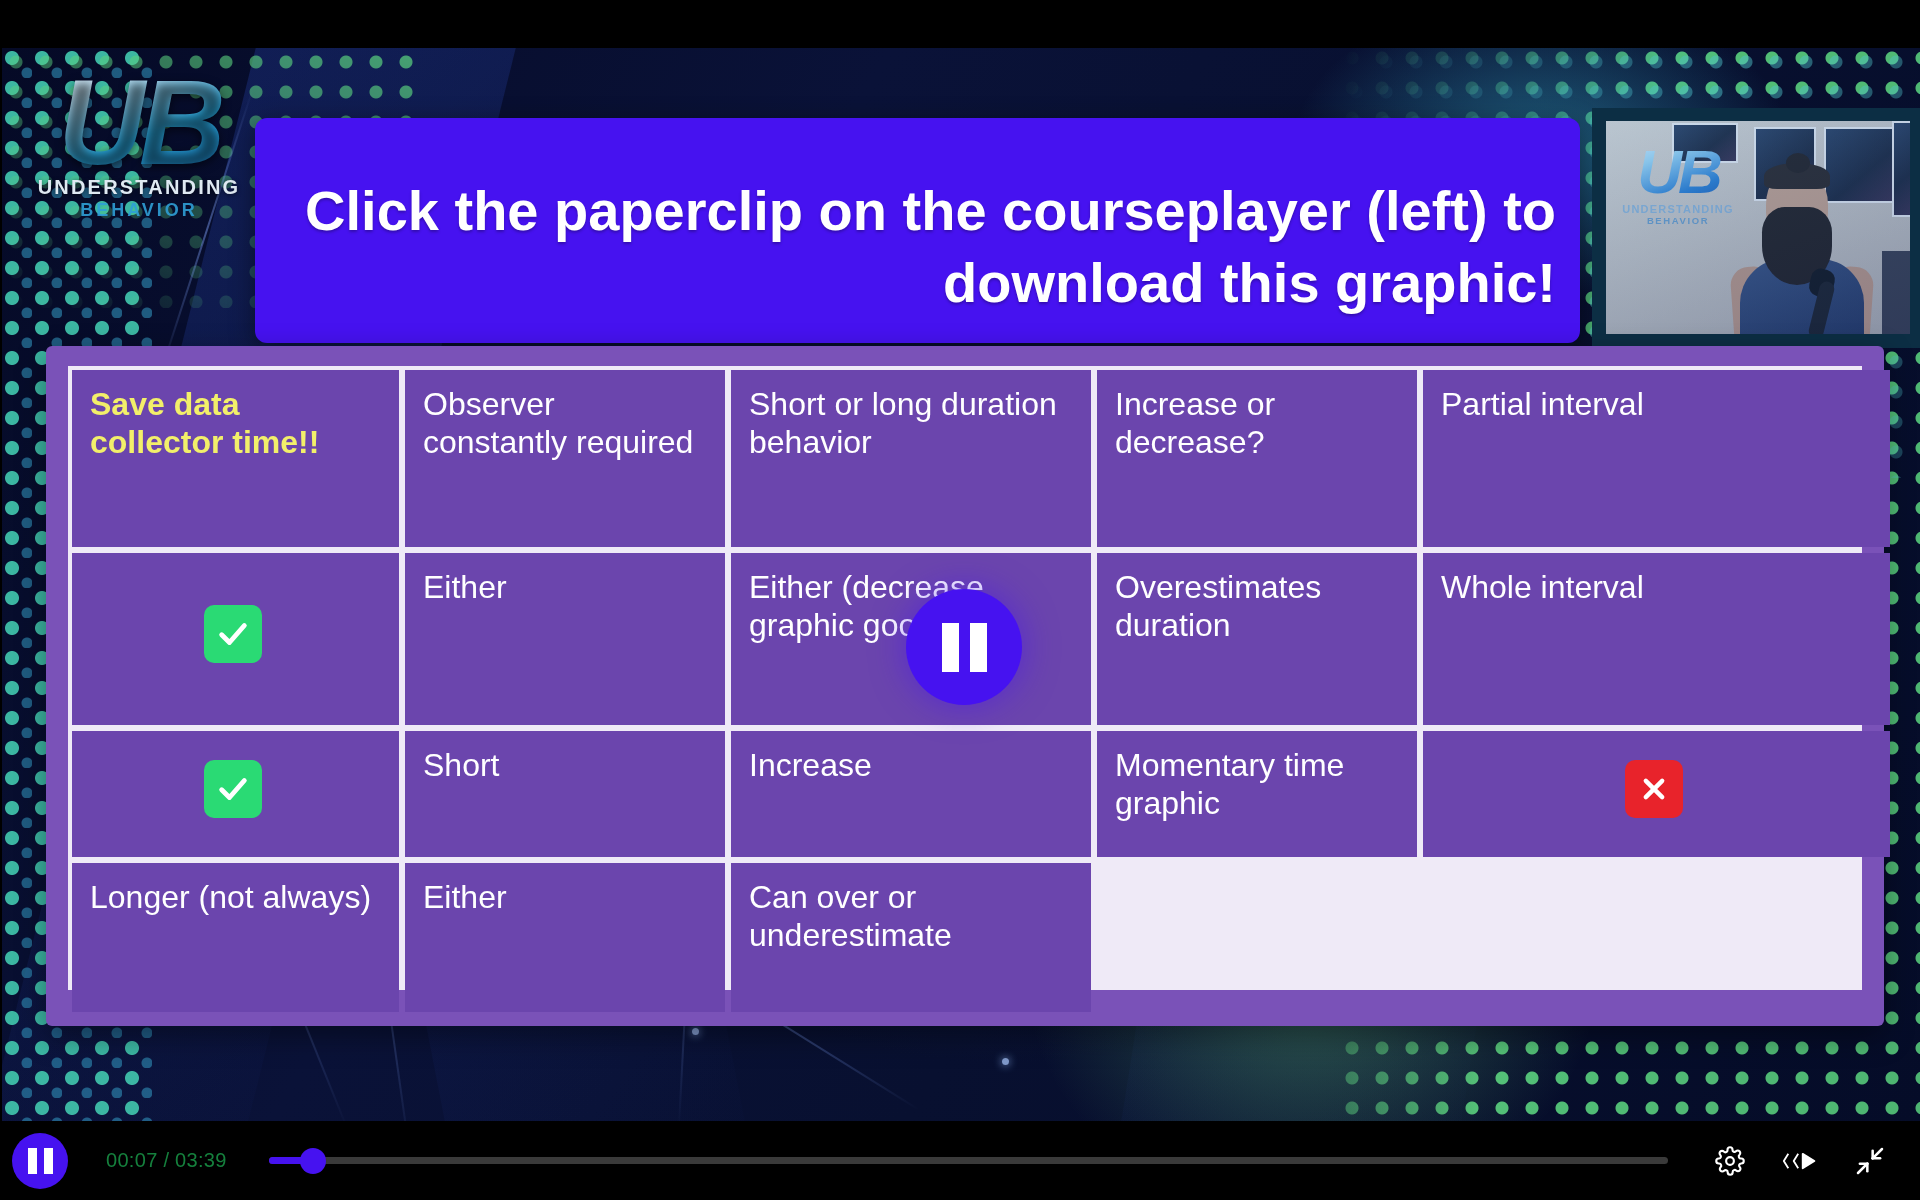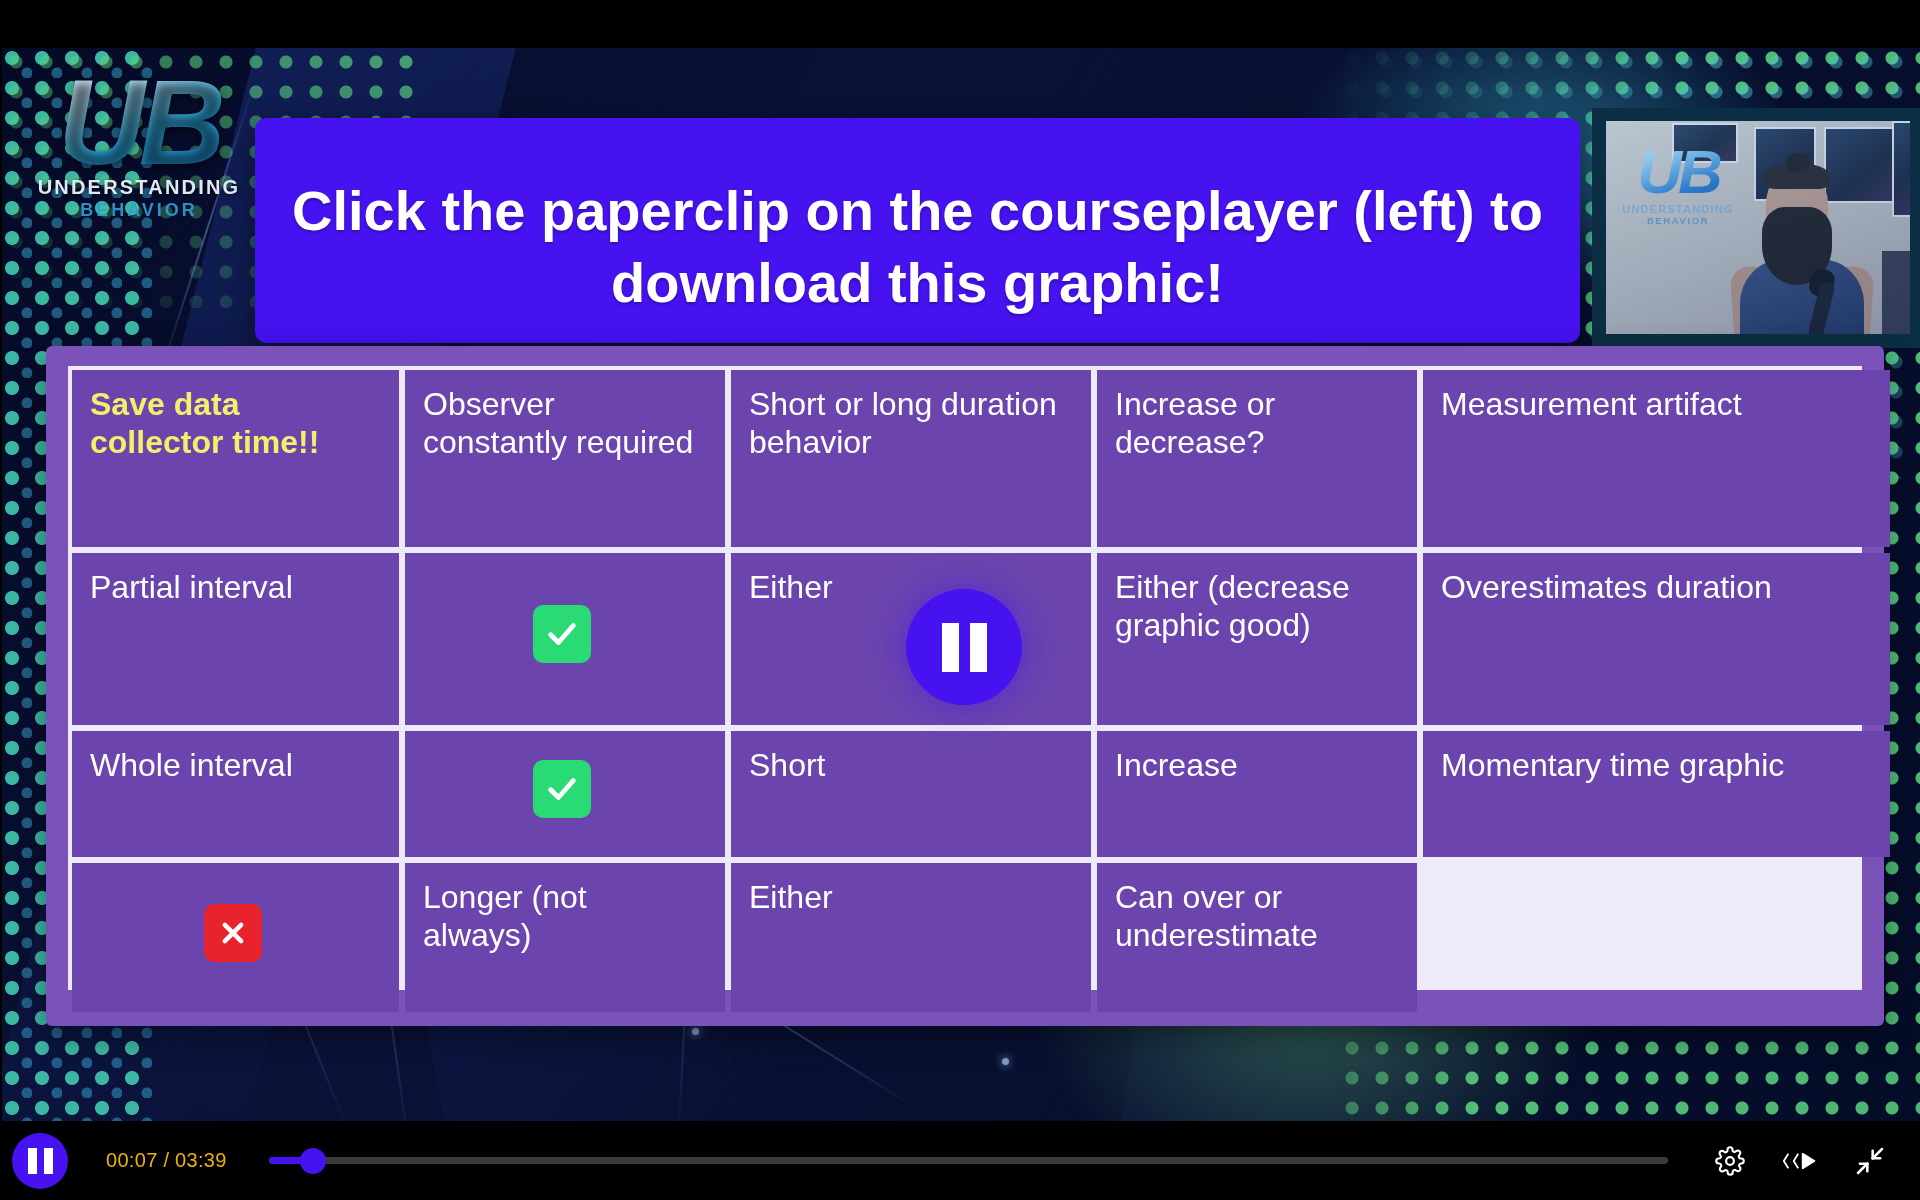--- a/index.html
+++ b/index.html
@@ -135,22 +135,22 @@
     background: #4612f0;
     border-radius: 12px;
     display: flex; align-items: center; justify-content: center;
     box-shadow: 0 6px 26px rgba(0,0,0,.45);
   }
   #banner .txt {
     color: #fff;
     font-size: 56px;
     font-weight: bold;
     line-height: 1.28;
-    text-align: center;
-    padding: 0 34px;
+    text-align: right;
+    padding: 0 24px;
     text-shadow: 0 2px 3px rgba(0,0,0,.28);
     margin-top: 33px;
   }
 
   
   #webcam {
     position: absolute;
     right: 0px; top: 60px;
     width: 330px; height: 240px;
     background: #0c2e44;
@@ -287,21 +287,21 @@
     display: flex; align-items: center;
   }
   #play-toggle {
     width: 56px; height: 56px; border-radius: 50%;
     background: #4612f0; margin-left: 12px;
     display: flex; align-items: center; justify-content: center; gap: 7px;
     cursor: pointer; flex: none;
   }
   #play-toggle .bar { width: 9px; height: 26px; background: #fff; }
   #time {
-    color: #eab308; font-size: 20px; margin-left: 38px; flex: none;
+    color: #15803d; font-size: 20px; margin-left: 38px; flex: none;
     letter-spacing: .3px;
   }
   #seek-wrap {
     flex: 1; height: 79px; display: flex; align-items: center;
     margin: 0 34px 0 42px; position: relative; cursor: pointer;
   }
   #seek-track {
     width: 100%; height: 7px; background: #3a3a3a; border-radius: 4px; position: relative;
   }
   #seek-fill {
@@ -395,21 +395,20 @@
       </div>
     </div>
 
     <div id="slide">
       <div id="grid">
 
         <div class="cell hl">Save data collector time!!</div>
         <div class="cell">Observer constantly required</div>
         <div class="cell">Short or long duration behavior</div>
         <div class="cell">Increase or decrease?</div>
-        <div class="cell">Measurement artifact</div>
 
         <div class="cell">Partial interval</div>
         <div class="cell center">
           <span class="mark ok">
             <svg width="34" height="34" viewBox="0 0 24 24" fill="none" stroke="#fff" stroke-width="3.4" stroke-linecap="round" stroke-linejoin="round">
                 <polyline points="4,12.5 9.5,18 20,6"></polyline>
               </svg>
           </span>
         </div>
         <div class="cell">Either</div>

